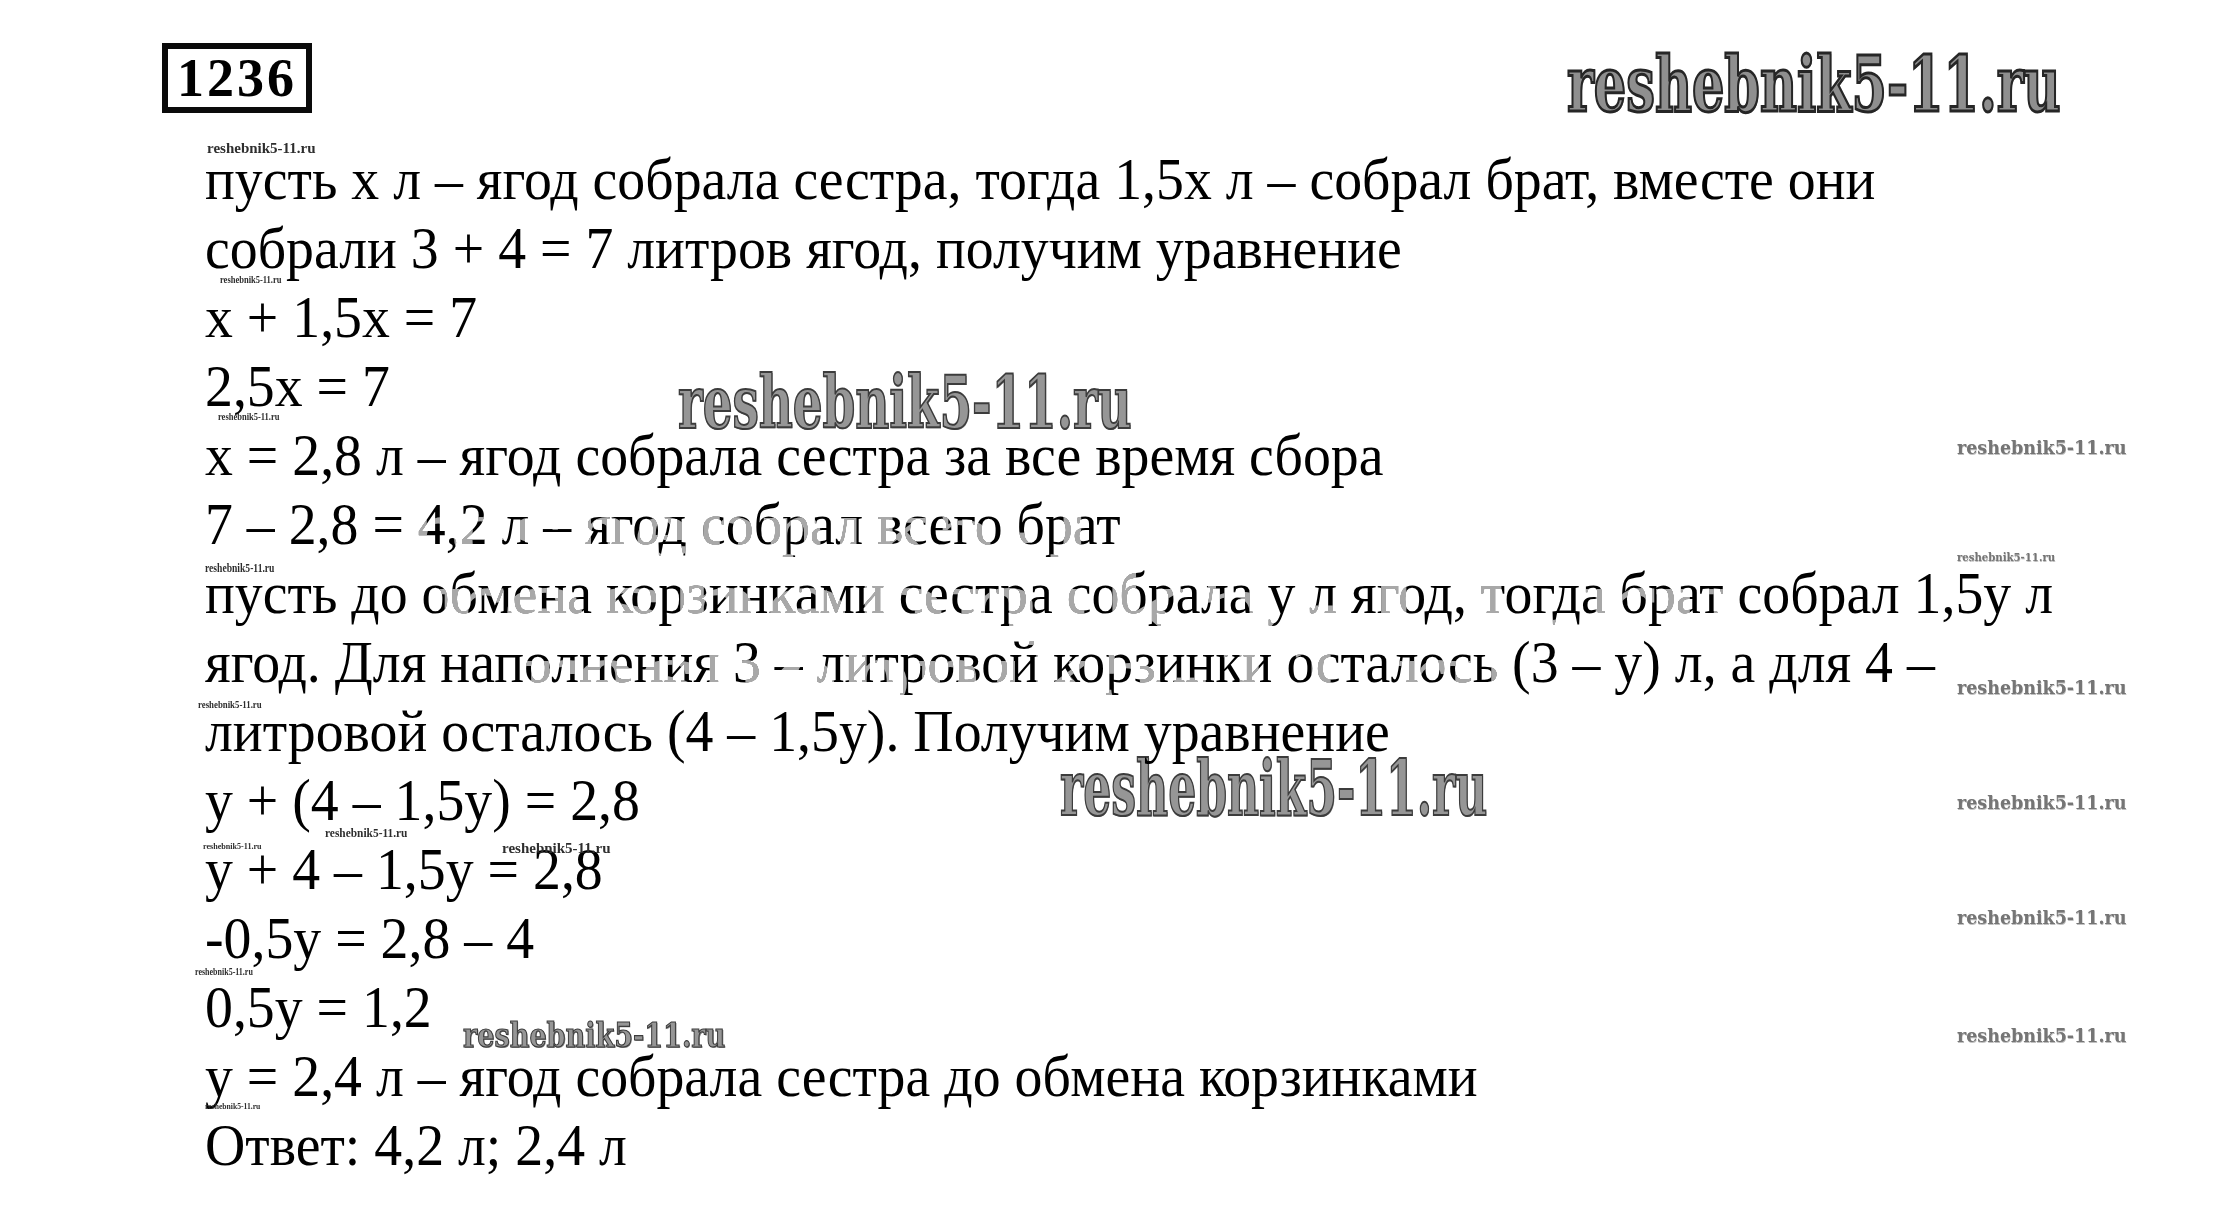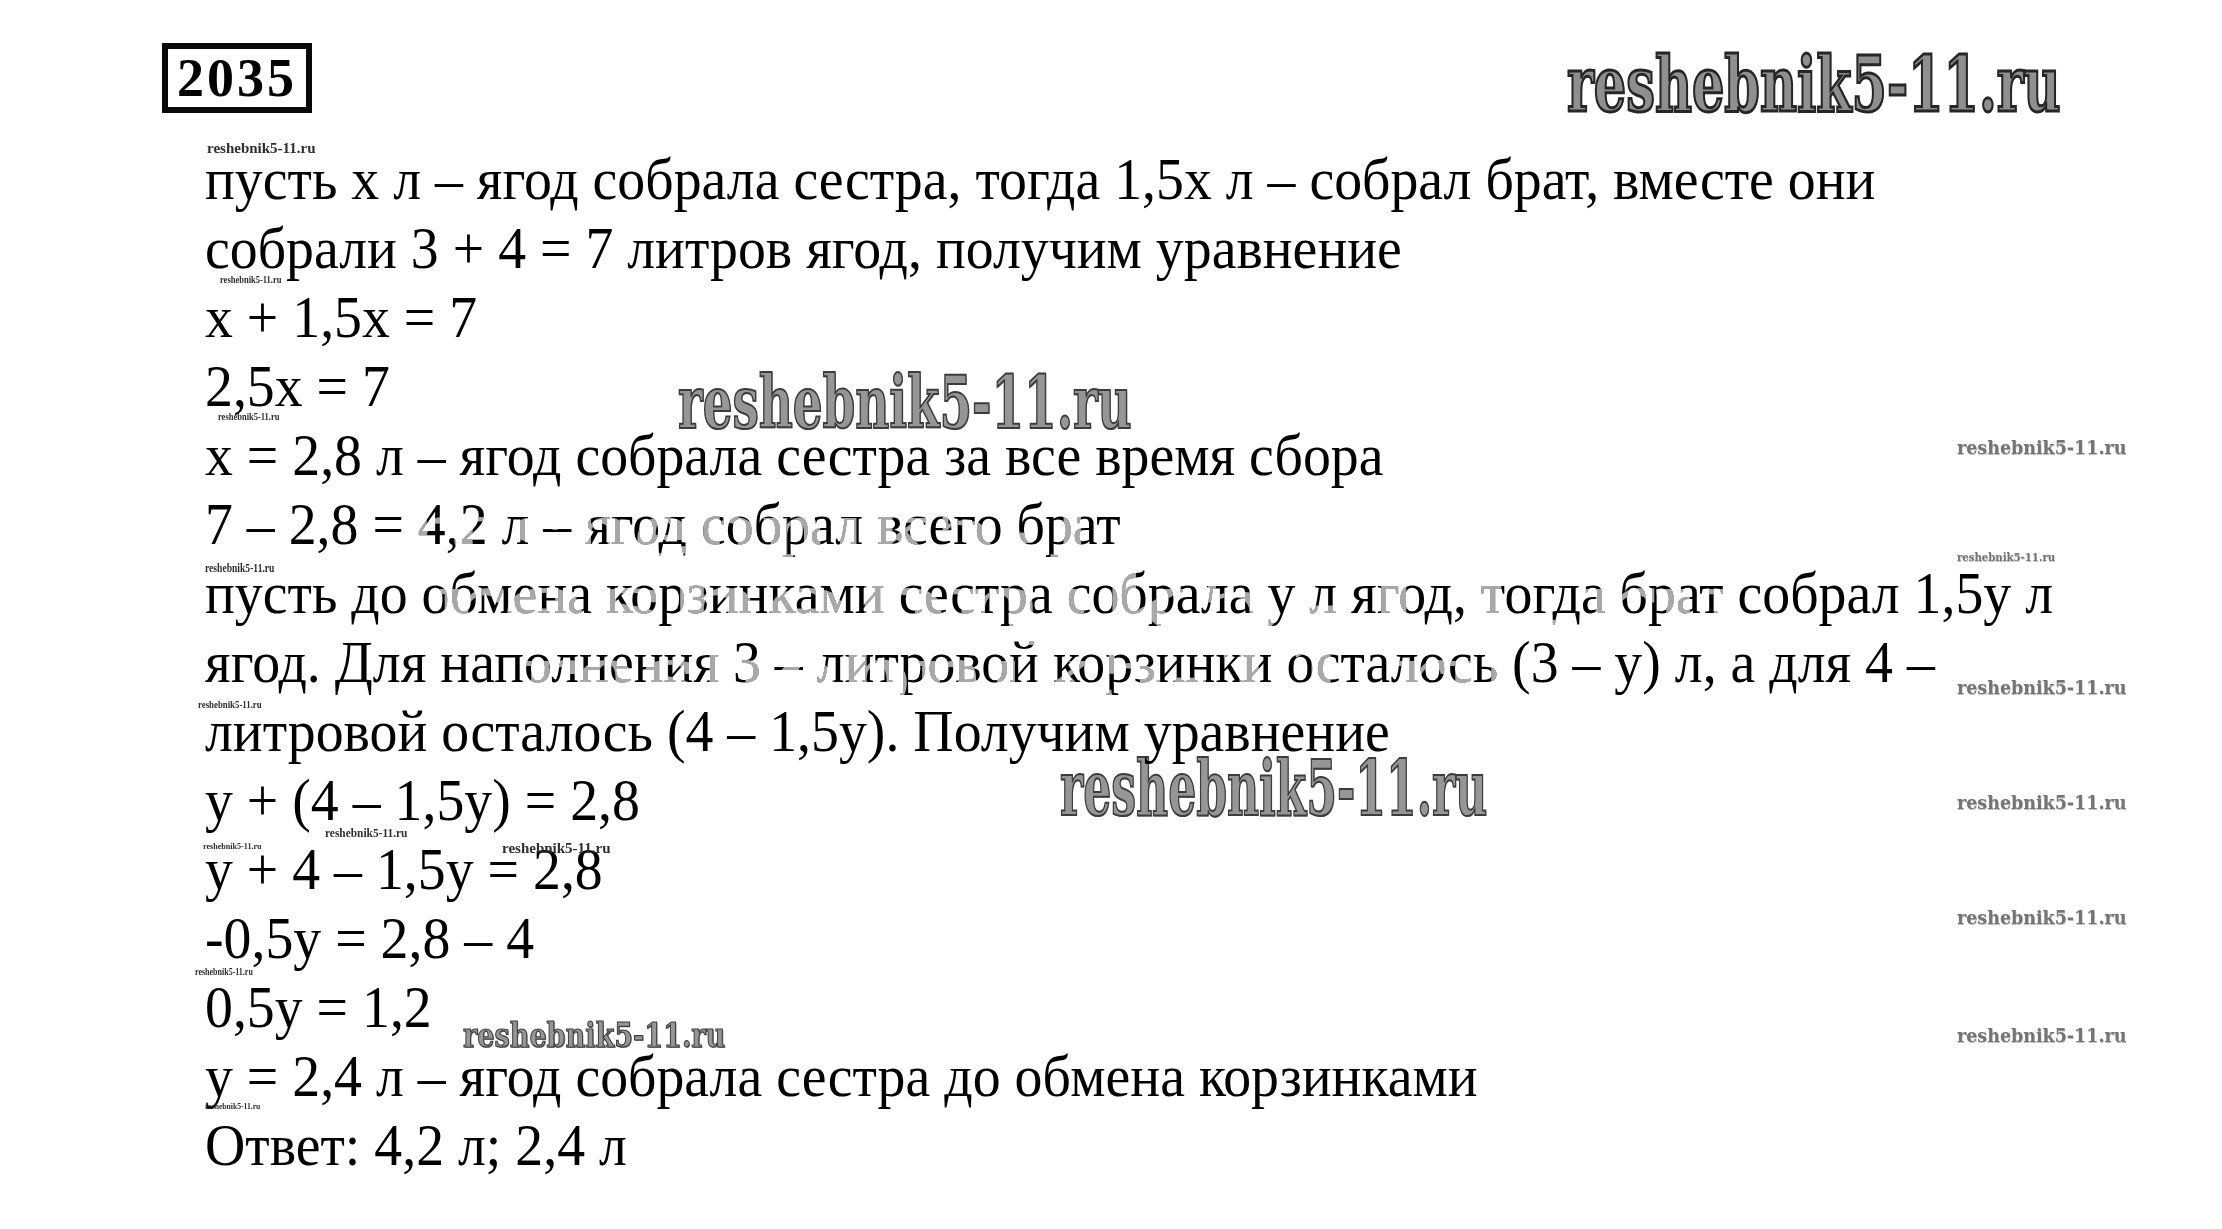--- a/index.html
+++ b/index.html
@@ -62,21 +62,21 @@
   .n{left:1957px;top:791px;font-size:19px;}
   .o{left:1957px;top:906px;font-size:19px;}
   .p{left:1957px;top:1024px;font-size:19px;}
 </style>
 </head>
 <body>
 
 <div class="page">
 
   <div class="problem-box">
-    <span>2035</span>
+    <span>1236</span>
   </div>
 
   <div class="wm wm-big logo">reshebnik5-11.ru</div>
 
   <div class="text-block">
     <div class="line">пусть х л – ягод собрала сестра, тогда 1,5х л – собрал брат, вместе они</div>
     <div class="line">собрали 3 + 4 = 7 литров ягод, получим уравнение</div>
     <div class="line">х + 1,5х = 7</div>
     <div class="line">2,5х = 7</div>
     <div class="line">х = 2,8 л – ягод собрала сестра за все время сбора</div>

